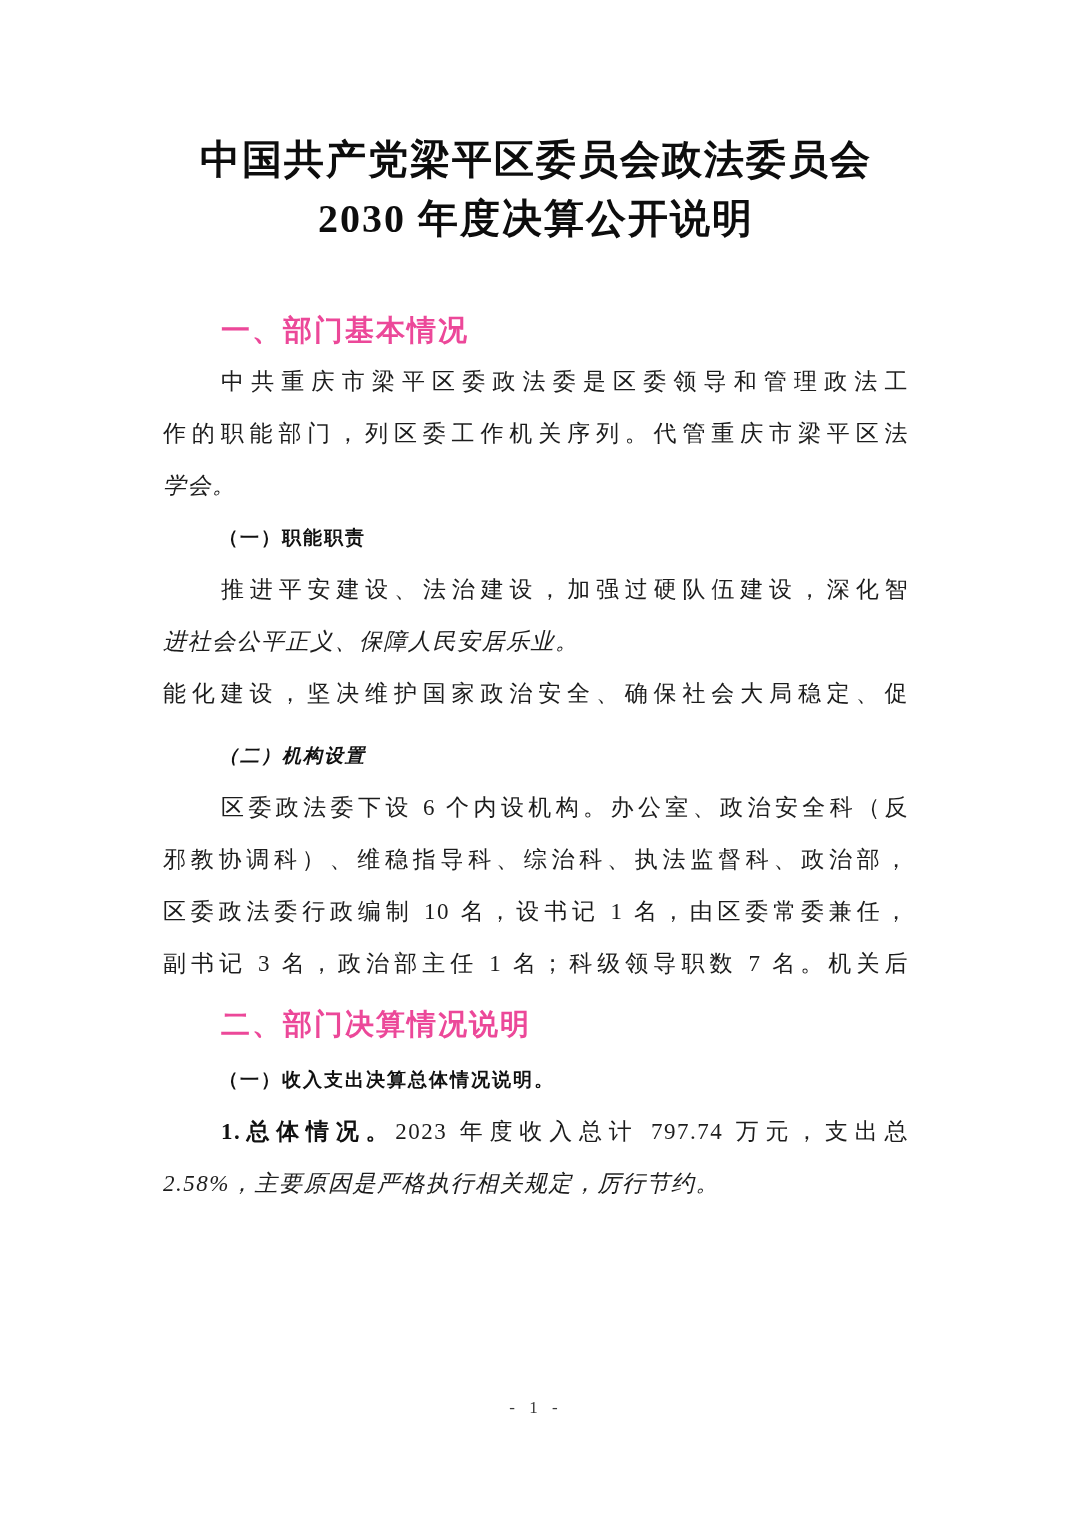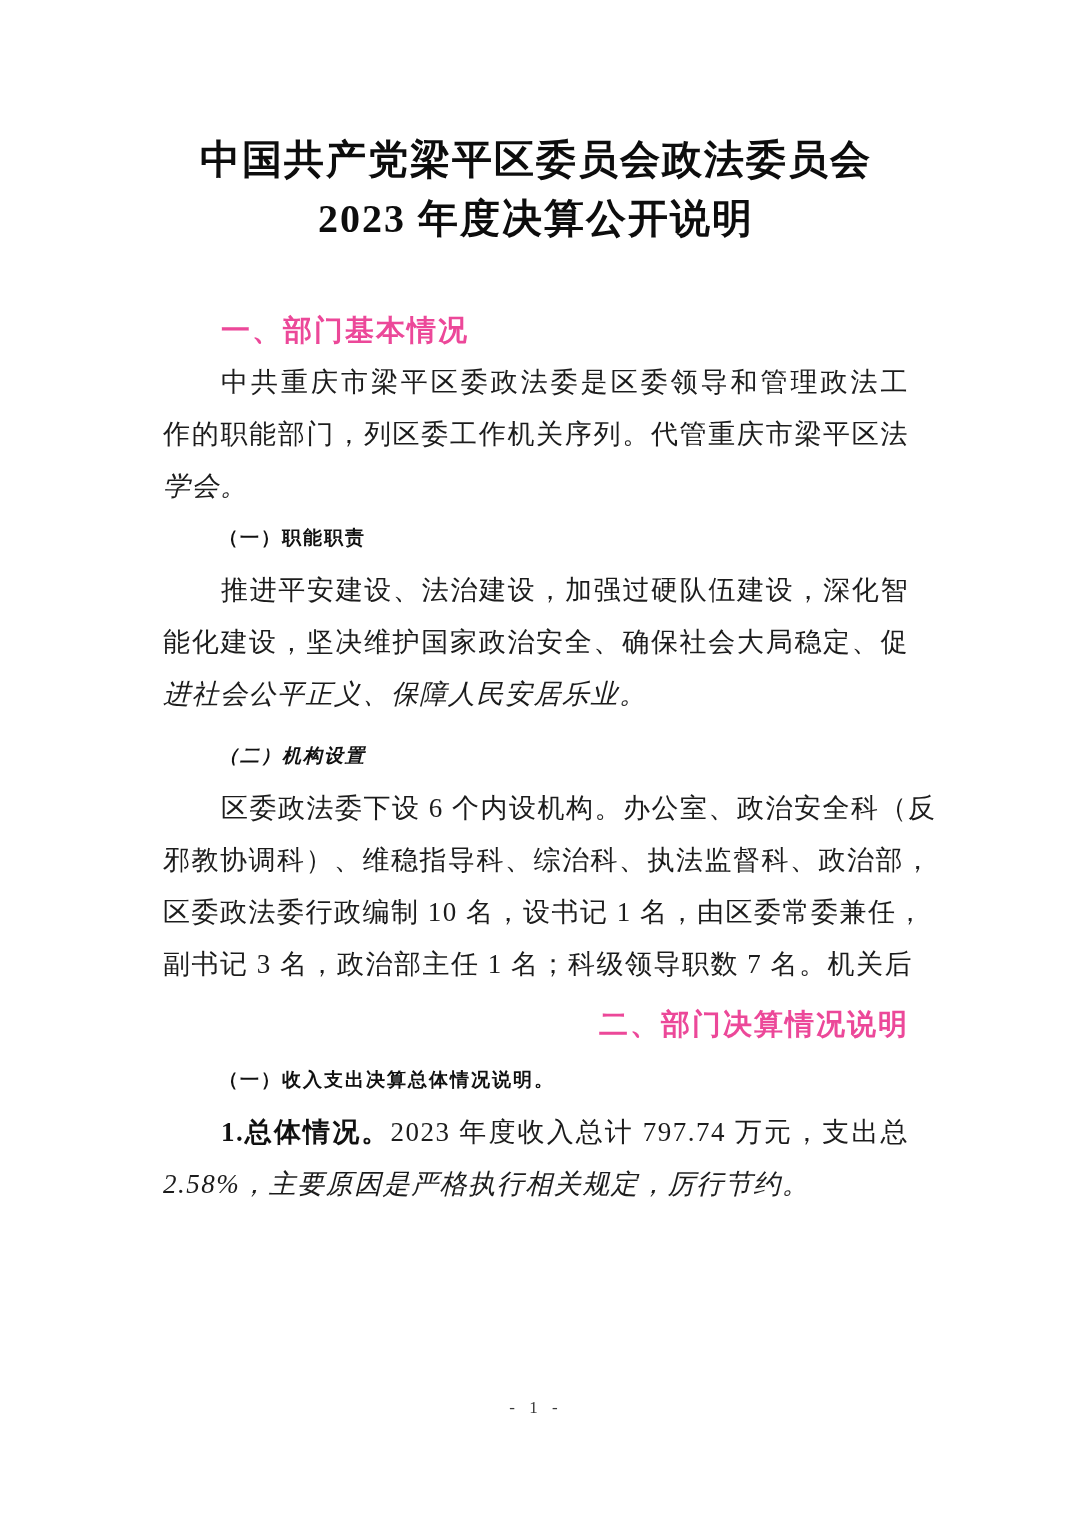--- a/index.html
+++ b/index.html
@@ -55,29 +55,29 @@
     font-family: "Liberation Serif", "DejaVu Serif", serif;
     font-weight: bold;
     font-size: 19px;
     line-height: 52px;
     letter-spacing: 2px;
     padding-left: 56px;
     color: #111111;
   }
   .heading-1 { margin-top: 56px; }
   .heading-org { margin-top: 10px; font-style: italic; }
-  .heading-2 { margin-top: 8px; text-align: right; }
+  .heading-2 { margin-top: 8px; }
   .heading-overview { margin-top: 4px; }
   
   .para {
     margin: 0;
   }
   .jline {
     display: block;
-    font-size: 27px;
+    font-size: 23px;
     line-height: 52px;
     letter-spacing: 1.5px;
     text-align: justify;
     text-align-last: justify;
     text-justify: inter-character;
     white-space: nowrap;
     color: #1c1c1c;
   }
   .jline.indent {
     text-indent: 58px;
@@ -105,37 +105,37 @@
   }
 </style>
 </head>
 <body>
 
 <div class="page">
   <div class="content">
 
     <div class="title-wrap">
       <div class="title-line">中国共产党梁平区委员会政法委员会</div>
-      <div class="title-line">2023 年度决算公开说明</div>
+      <div class="title-line">2030 年度决算公开说明</div>
     </div>
 
     <div class="h1 heading-1">一、部门基本情况</div>
 
     <p class="para">
       <span class="jline indent">中共重庆市梁平区委政法委是区委领导和管理政法工</span>
       <span class="jline">作的职能部门，列区委工作机关序列。代管重庆市梁平区法</span>
       <span class="jline last">学会。</span>
     </p>
 
     <div class="h2">（一）职能职责</div>
 
     <p class="para">
       <span class="jline indent">推进平安建设、法治建设，加强过硬队伍建设，深化智</span>
+      <span class="jline last">进社会公平正义、保障人民安居乐业。</span>
       <span class="jline">能化建设，坚决维护国家政治安全、确保社会大局稳定、促</span>
-      <span class="jline last">进社会公平正义、保障人民安居乐业。</span>
     </p>
 
     <div class="h2 heading-org">（二）机构设置</div>
 
     <p class="para">
       <span class="jline indent">区委政法委下设 6 个内设机构。办公室、政治安全科（反</span>
       <span class="jline">邪教协调科）、维稳指导科、综治科、执法监督科、政治部，</span>
       <span class="jline">区委政法委行政编制 10 名，设书记 1 名，由区委常委兼任，</span>
       <span class="jline">副书记 3 名，政治部主任 1 名；科级领导职数 7 名。机关后</span>
     </p>

